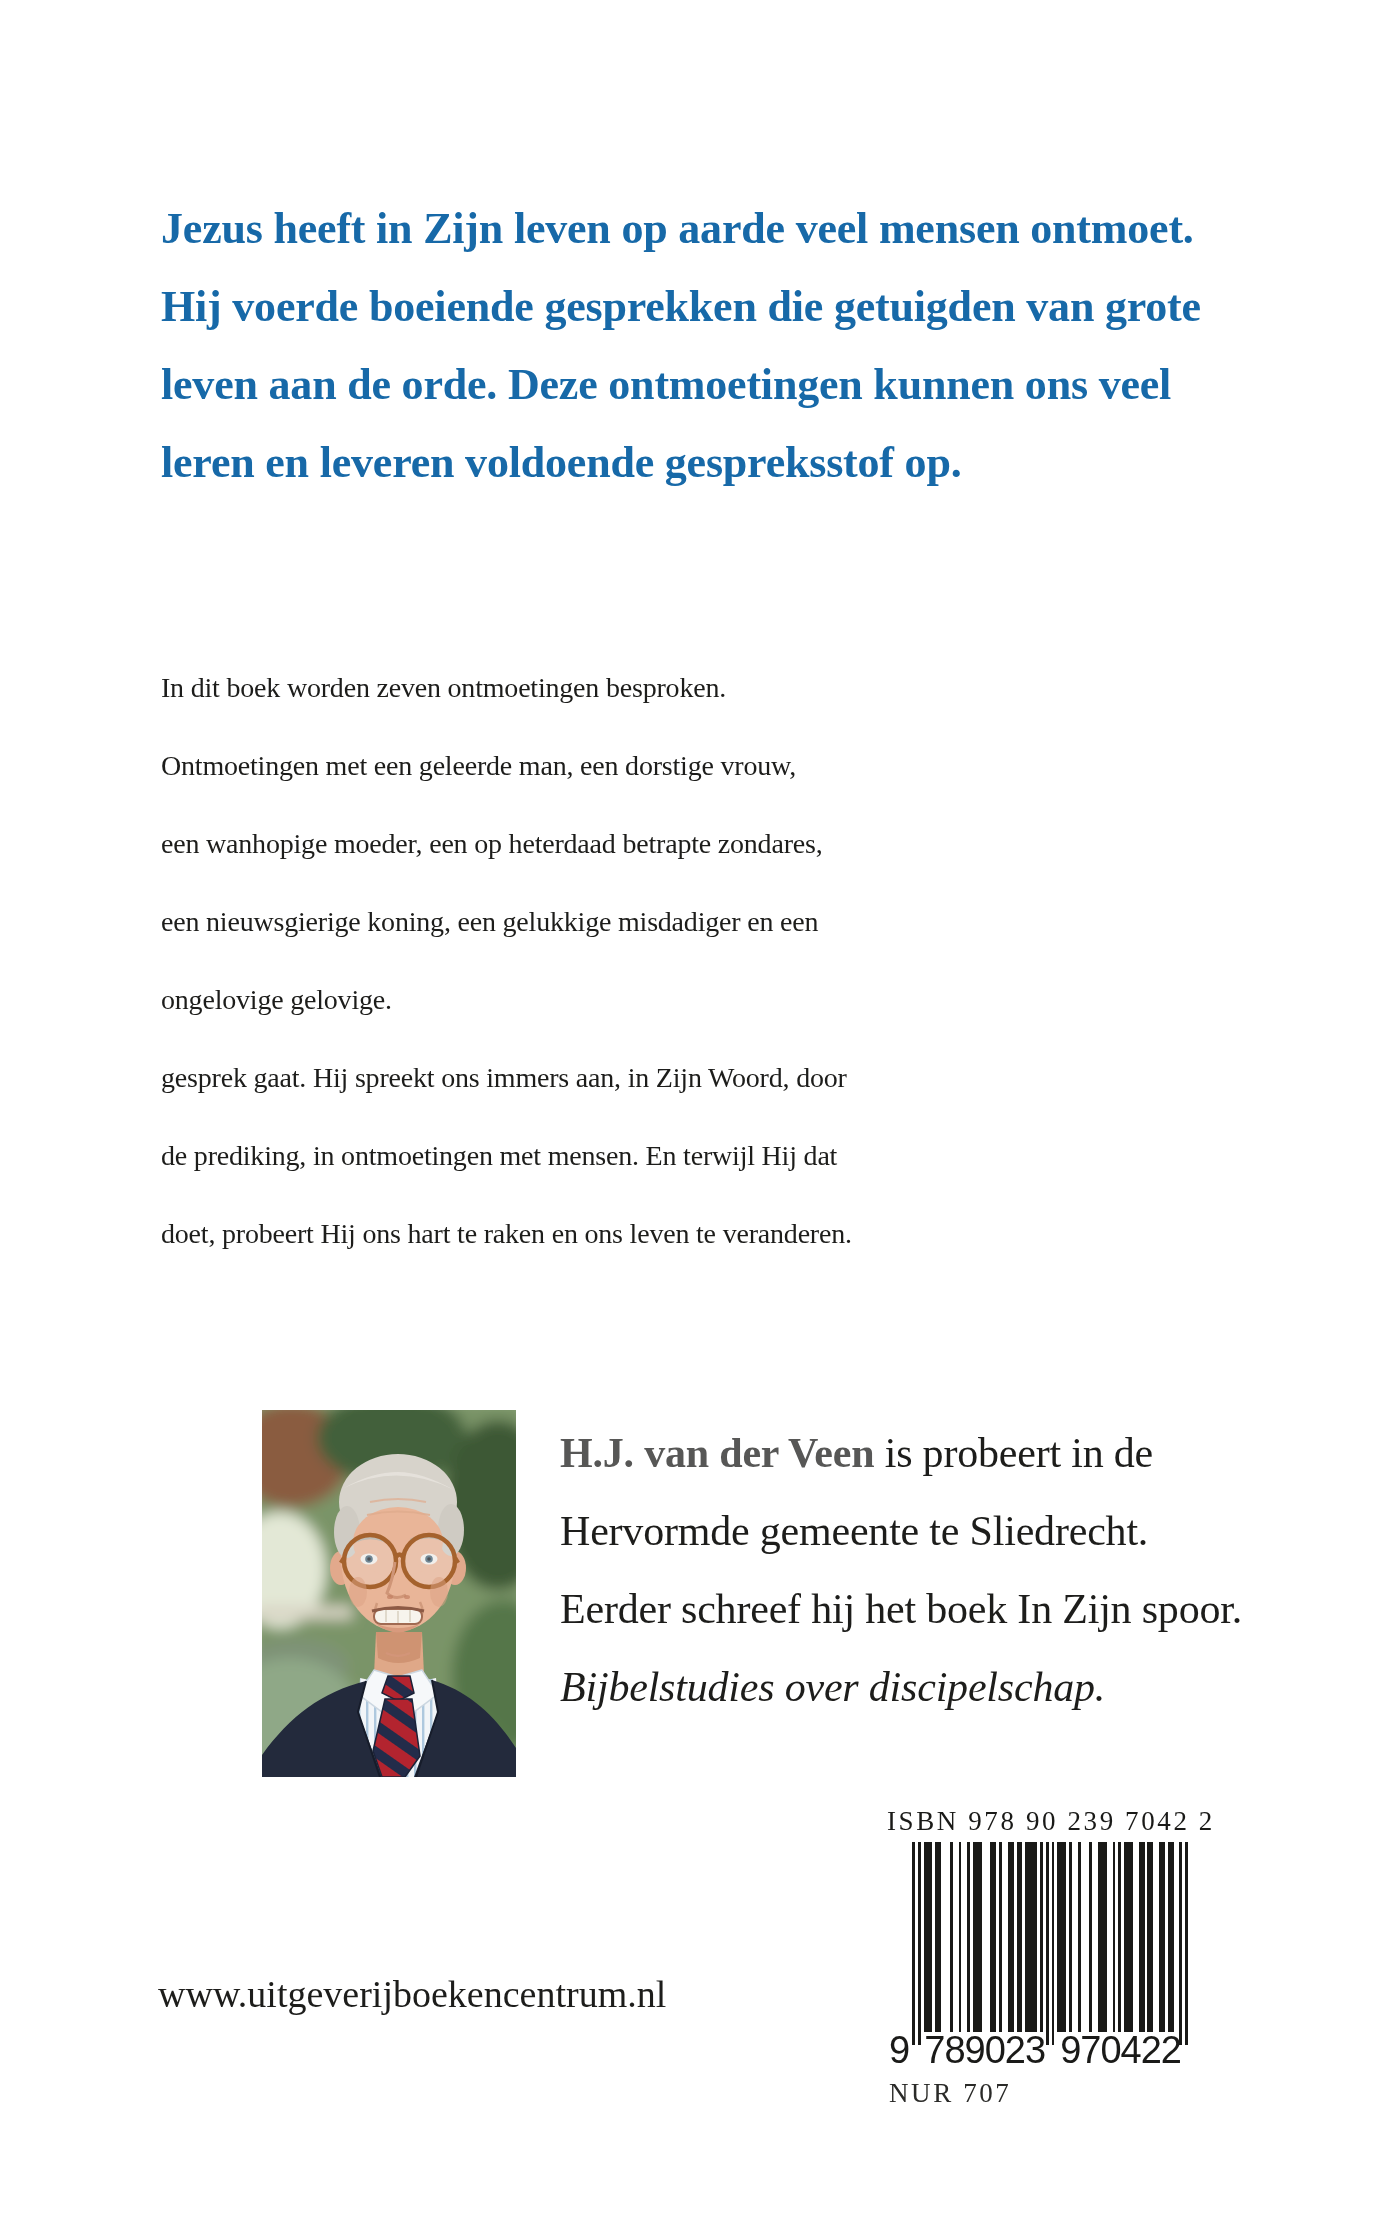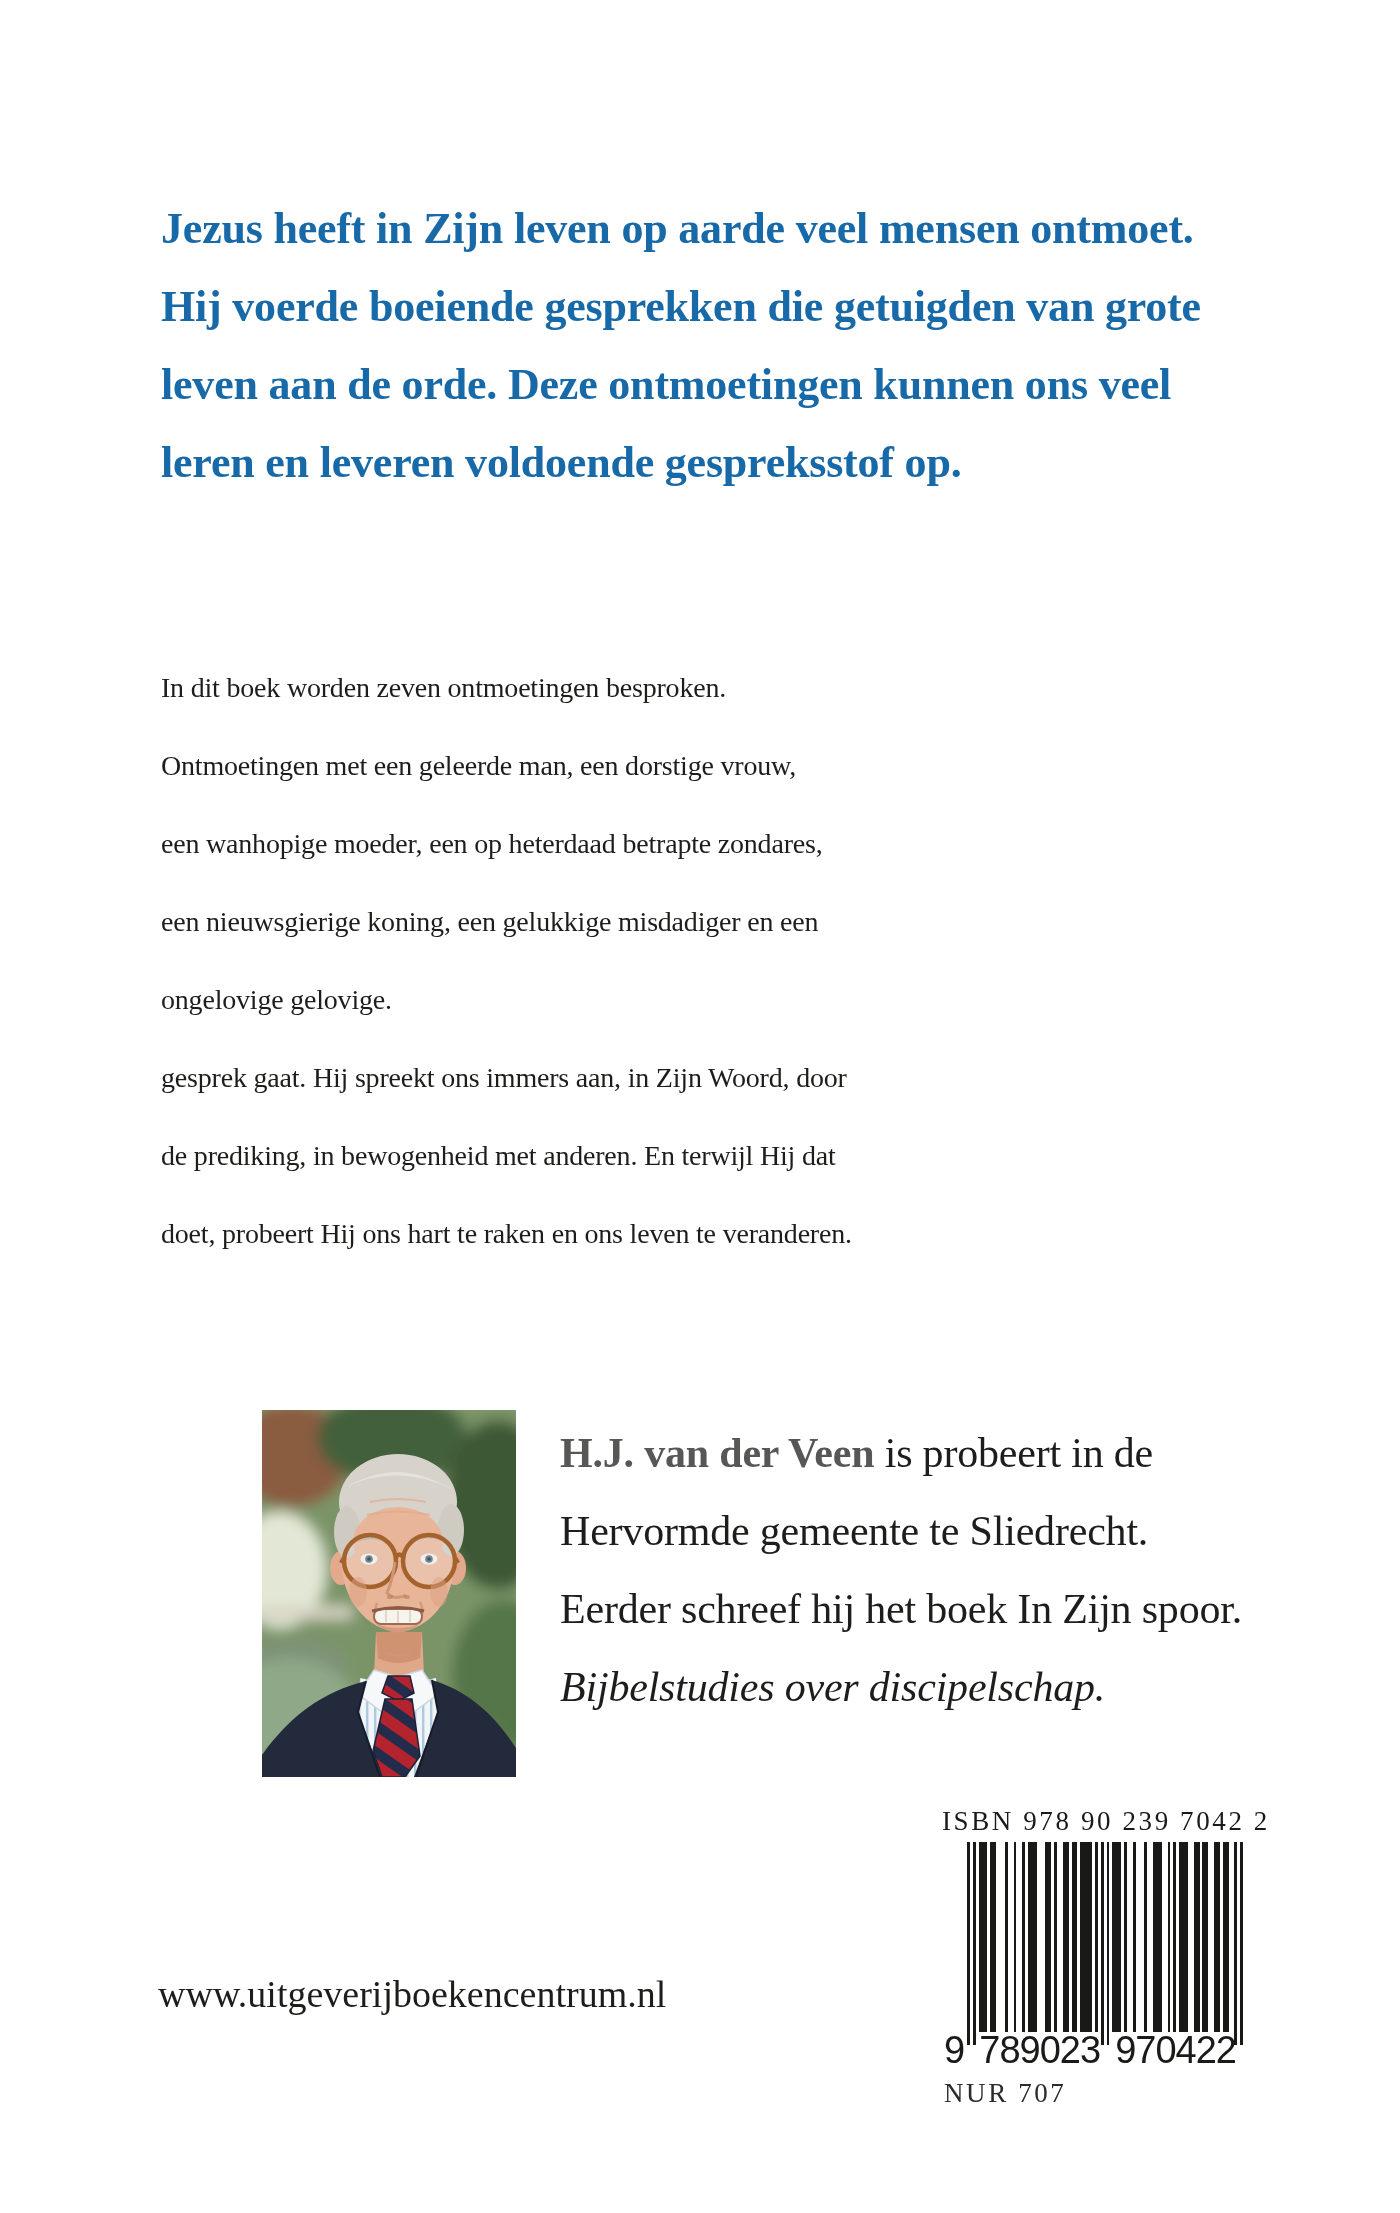--- a/index.html
+++ b/index.html
@@ -20,21 +20,21 @@
     position:absolute;left:262px;top:1410px;width:254px;height:367px;display:block;
   }
   .author-text{
     position:absolute;left:560px;top:1414px;
     font-size:42px;line-height:78px;letter-spacing:-0.2px;
   }
   .website{
     position:absolute;left:158px;top:1972px;
     font-size:38px;line-height:44px;white-space:nowrap;
   }
-  .barcode-block{position:absolute;left:942px;top:1806px;width:302px;}
+  .barcode-block{position:absolute;left:887px;top:1806px;width:302px;}
   .isbn-label{
     text-align:center;font-size:27px;line-height:30px;letter-spacing:2.6px;
     white-space:nowrap;color:#1a1a18;
   }
   .bars{
     display:flex;align-items:flex-start;width:276px;height:203px;margin:6px 0 0 25px;
   }
   .bars .module{flex:1 1 auto;}
   .human-row{
     display:flex;justify-content:space-between;width:292px;margin:-13px 0 0 2px;
@@ -58,21 +58,21 @@
       <div class="textline"><span>leren en leveren voldoende gespreksstof op.</span></div>
     </div>
 
   <div class="blurb">
       <div class="textline"><span>In dit boek worden zeven ontmoetingen besproken.</span></div>
       <div class="textline"><span>Ontmoetingen met een geleerde man, een dorstige vrouw,</span></div>
       <div class="textline"><span>een wanhopige moeder, een op heterdaad betrapte zondares,</span></div>
       <div class="textline"><span>een nieuwsgierige koning, een gelukkige misdadiger en een</span></div>
       <div class="textline"><span>ongelovige gelovige.</span></div>
       <div class="textline"><span>gesprek gaat. Hij spreekt ons immers aan, in Zijn Woord, door</span></div>
-      <div class="textline"><span>de prediking, in bewogenheid met anderen. En terwijl Hij dat</span></div>
+      <div class="textline"><span>de prediking, in ontmoetingen met mensen. En terwijl Hij dat</span></div>
       <div class="textline"><span>doet, probeert Hij ons hart te raken en ons leven te veranderen.</span></div>
     </div>
 
   <svg class="author-photo" viewBox="0 0 254 367" xmlns="http://www.w3.org/2000/svg" role="img">
     <defs>
       <filter id="bgblur" x="-20%" y="-20%" width="140%" height="140%">
         <feGaussianBlur stdDeviation="7"></feGaussianBlur>
       </filter>
       <pattern id="shirtstripes" width="8" height="8" patternUnits="userSpaceOnUse">
         <rect width="8" height="8" fill="#f2f5f8"></rect>

